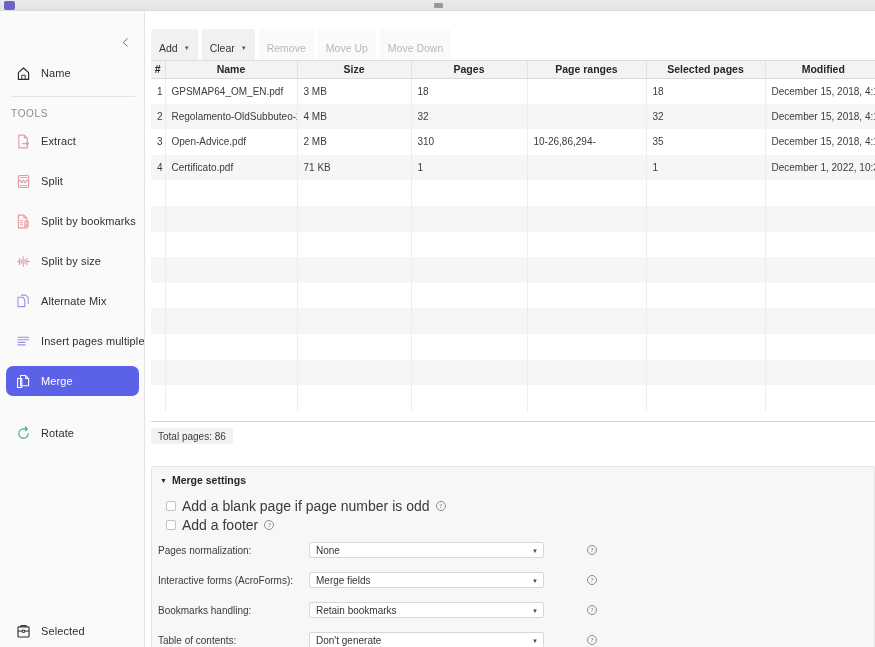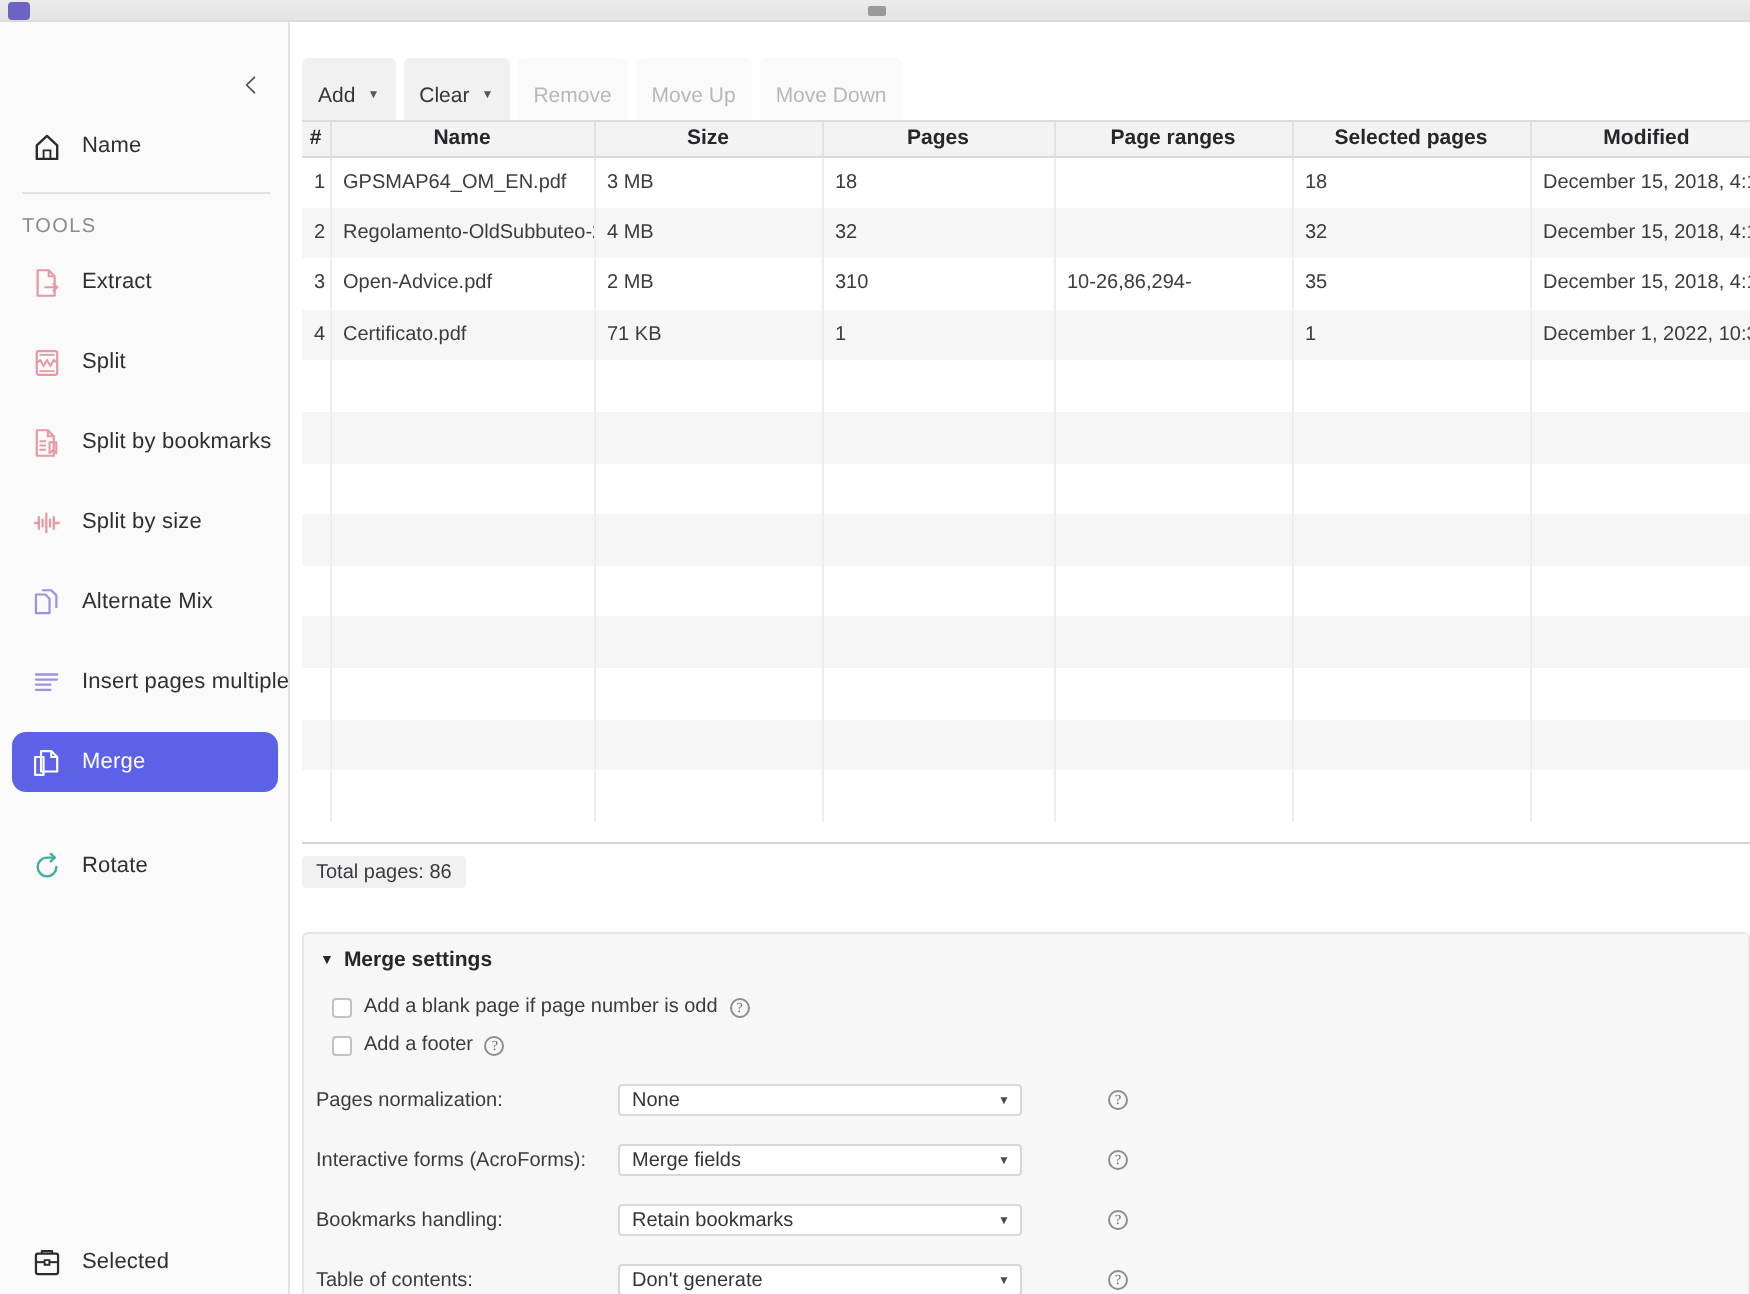--- a/index.html
+++ b/index.html
@@ -114,34 +114,34 @@
   }
   .tri { font-size:7px; color:#26262b; line-height:1; }
 
   .chk-row {
     position:absolute; left:14px; display:flex; align-items:center; gap:6px;
   }
   .chk {
     width:10px; height:10px; background:#fff;
     border:1px solid #c2c2c6; border-radius:2px; cursor:pointer;
   }
-  .chk-lbl { font-size:10px; color:#3a3a40; white-space:nowrap; }
+  .chk-lbl { font-size:14px; color:#3a3a40; white-space:nowrap; }
   .info {
     width:10px; height:10px; border:1px solid #8d8d93; border-radius:50%;
     font-size:7px; color:#6a6a70; display:flex; align-items:center;
     justify-content:center; cursor:pointer; flex:0 0 10px;
     font-family:"Liberation Serif", serif;
   }
 
   .sel-row { position:absolute; left:6px; display:flex; align-items:center;gap:36px; }
   .sel-lbl {
     width:115px; font-size:10px; color:#3a3a40; white-space:nowrap;
   }
   .sel-box {
-    position:relative; width:202px; height:16px; background:#fff;
+    position:relative; width:235px; height:16px; background:#fff;
     border:1px solid #d8d8dc; border-radius:2px;
     display:flex; align-items:center; padding:0 16px 0 6px;
     font-size:10px; color:#33333a; cursor:pointer; white-space:nowrap;
   }
   .sel-caret {
     position:absolute; right:5px; top:5px; font-size:6px; color:#4a4a50;
     line-height:1;
   }
   .sel-info { margin-left:7px; }
 </style>

